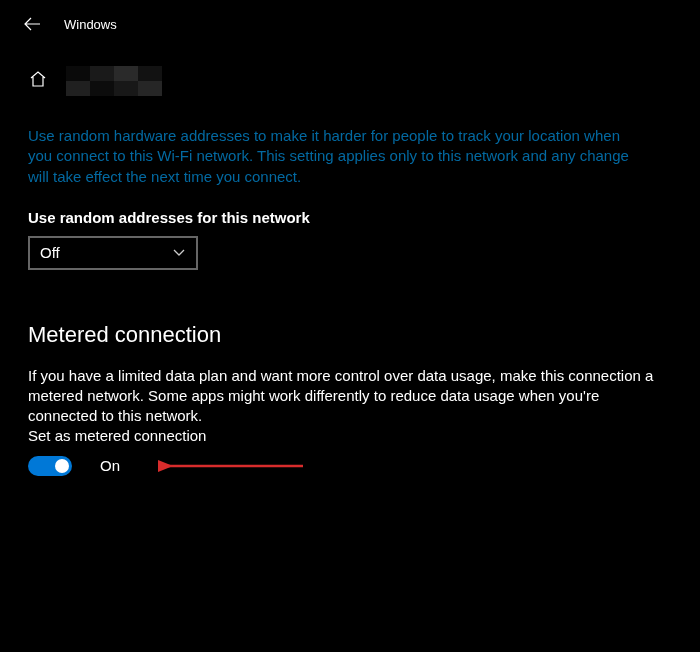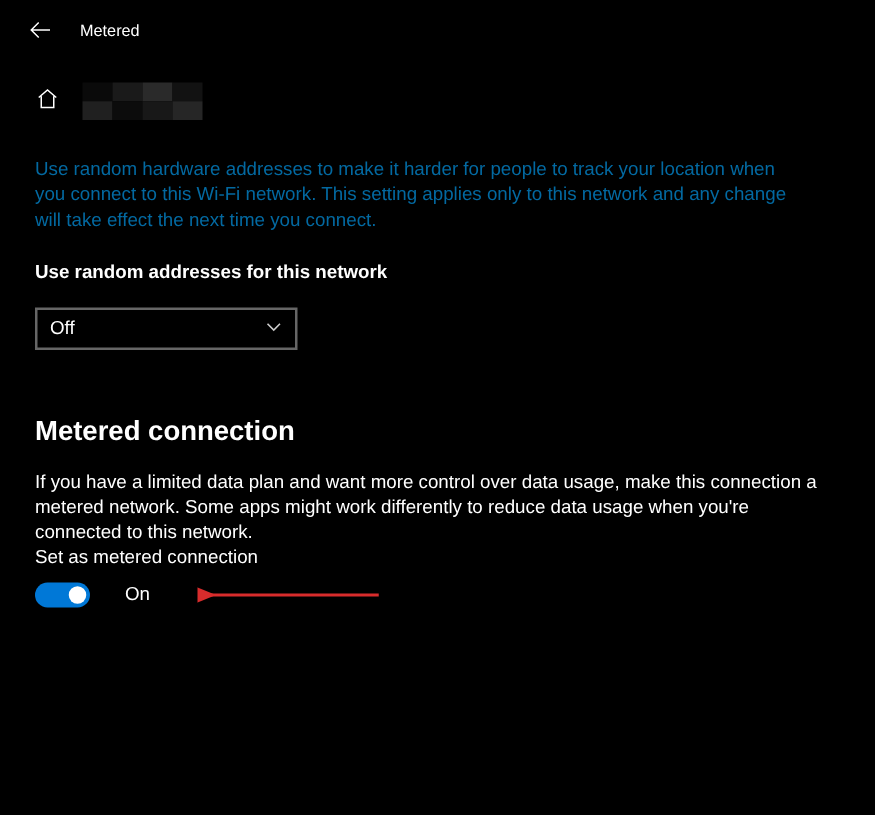--- a/index.html
+++ b/index.html
@@ -73,42 +73,42 @@
       line-height: 1.35;
       color: #0369a1;
       max-width: 620px;
     }
     .label {
       font-size: 15px;
       margin-top: 22px;
       font-weight: bold;
     }
     .dropdown {
-      margin-top: 20px;
-      width: 210px;
+      margin-top: 10px;
+      width: 170px;
       height: 34px;
       border: 2px solid #666;
       display: flex;
       align-items: center;
       justify-content: space-between;
       padding: 0 10px;
       cursor: pointer;
       background: #000;
     }
     .dropdown-value {
       font-size: 15px;
     }
     .dropdown .chev svg {
       stroke: #ccc;
       stroke-width: 1.3;
       fill: none;
     }
     .section-title {
       font-size: 22px;
-      font-weight: 700;
+      font-weight: 400;
       margin-top: 52px;
     }
     .desc2 {
       font-size: 15px;
       line-height: 1.35;
       margin-top: 18px;
       max-width: 640px;
     }
     .toggle-label {
       font-size: 15px;
@@ -151,21 +151,21 @@
   </style>
 </head>
 <body>
 
 <div class="header">
   <div class="back-btn">
     <svg width="18" height="16" viewBox="0 0 18 16">
       <path d="M8 2 L2 8 L8 14 M2 8 L17 8"></path>
     </svg>
   </div>
-  <div class="header-title">Metered</div>
+  <div class="header-title">Windows</div>
 </div>
 
 <div class="home-row">
   <div class="home-icon">
     <svg width="20" height="20" viewBox="0 0 20 20">
       <path d="M3 9 L10 3 L17 9 M5 8 L5 17 L15 17 L15 8"></path>
     </svg>
   </div>
   <div class="pixelated">
     <div></div>

